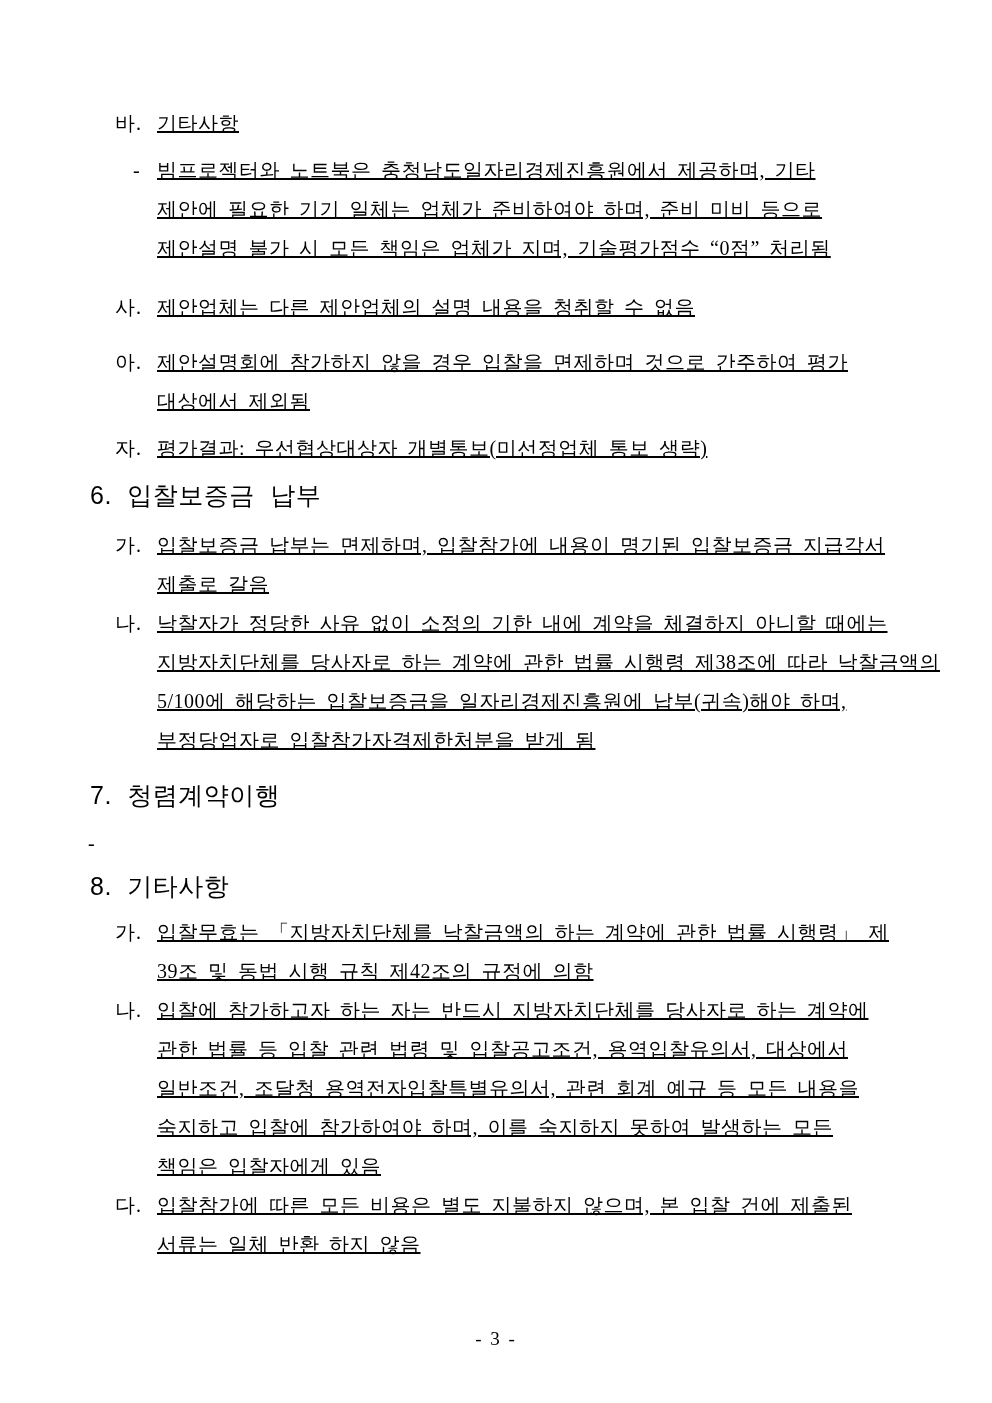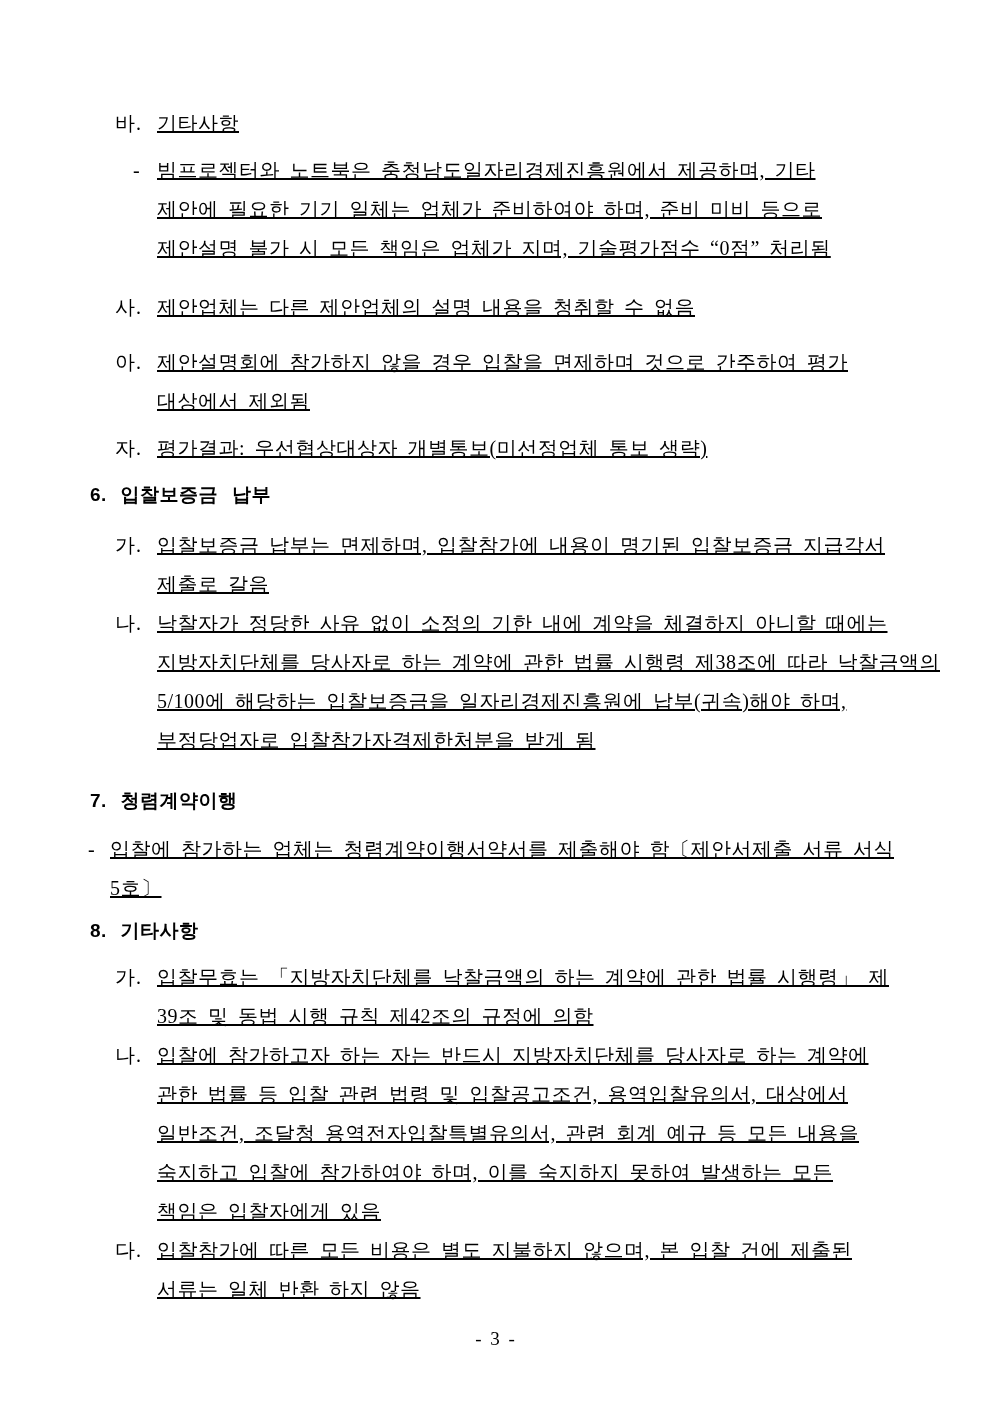--- a/index.html
+++ b/index.html
@@ -43,36 +43,36 @@
   
   .dash-indent { margin-left: 133px; }
   .dash-indent .lbl { width: 24px; letter-spacing: 0; }
   
   .dash-flush { margin-left: 88px; }
   .dash-flush .lbl { width: 22px; letter-spacing: 0; }
   
   .heading {
     margin-left: 90px;
     font-family: "Liberation Sans", "DejaVu Sans", sans-serif;
-    font-weight: 700;
-    font-size: 19px;
+    font-weight: 400;
+    font-size: 25px;
     line-height: 30px;
     word-spacing: 8px;
     letter-spacing: 0.5px;
   }
   
   .b0  { margin-bottom: 8px; }
   .b1  { margin-bottom: 20px; }
   .b2  { margin-bottom: 16px; }
   .b3  { margin-bottom: 8px; }
   .b4  { margin-bottom: 0; }
   .b5  { margin-top: 12px; margin-bottom: 16px; }
   .b6  { margin-bottom: 0; }
   .b7  { margin-bottom: 0; }
-  .b8  { margin-top: 26px; margin-bottom: 14px; }
+  .b8  { margin-top: 20px; margin-bottom: 14px; }
   .b9  { margin-bottom: 0; }
   .b10 { margin-top: 8px; margin-bottom: 12px; }
   .b11 { margin-bottom: 0; }
   .b12 { margin-bottom: 0; }
   .b13 { margin-bottom: 0; }
   .footer {
     position: absolute;
     top: 1328px;
     left: 0;
     width: 100%;
@@ -128,21 +128,20 @@
       <div class="txt">낙찰자가 정당한 사유 없이 소정의 기한 내에 계약을 체결하지 아니할 때에는
 지방자치단체를 당사자로 하는 계약에 관한 법률 시행령 제38조에 따라 낙찰금액의
 5/100에 해당하는 입찰보증금을 일자리경제진흥원에 납부(귀속)해야 하며,
 부정당업자로 입찰참가자격제한처분을 받게 됨</div>
     </div>
 
     <h2 class="heading b8">7. 청렴계약이행</h2>
 
     <div class="li dash-flush b9">
       <span class="lbl">-</span>
-      <div class="txt">입찰에 참가하는 업체는 청렴계약이행서약서를 제출해야 함〔제안서제출 서류 서식 5호〕</div>
     </div>
 
     <h2 class="heading b10">8. 기타사항</h2>
 
     <div class="li b11">
       <span class="lbl">가.</span>
       <div class="txt">입찰무효는 「지방자치단체를 낙찰금액의 하는 계약에 관한 법률 시행령」 제
 39조 및 동법 시행 규칙 제42조의 규정에 의함</div>
     </div>
 

